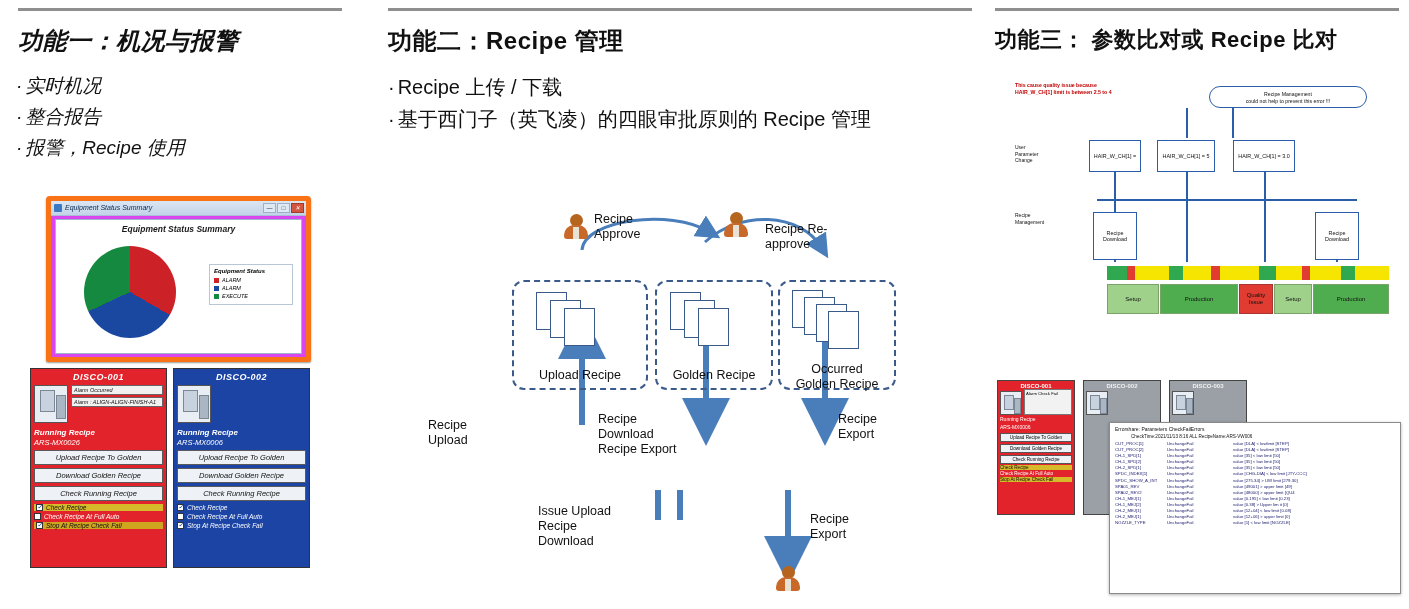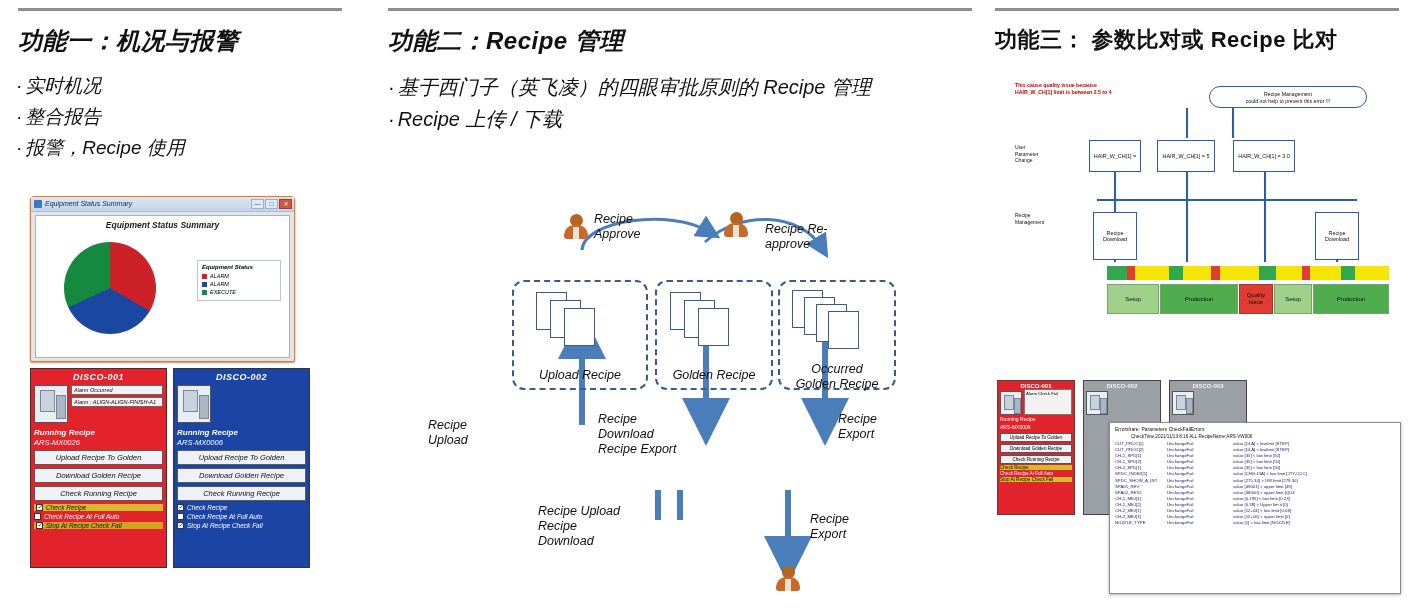--- a/index.html
+++ b/index.html
@@ -12,21 +12,21 @@
     color: #000;
     overflow: hidden;
     position: relative;
   }
   .col {
     position: absolute;
     top: 0;
     height: 609px;
   }
   .col1 { left: 0; width: 360px; font-style: italic; }
-  .col2 { left: 370px; width: 620px; font-style: italic; }
+  .col2 { left: 370px; width: 620px; }
   .col3 { left: 985px; width: 424px; }
 
   .rule {
     height: 3px;
     background: #8f8f8f;
     margin: 8px 18px 0 18px;
   }
   .col3 .rule { margin: 8px 10px 0 10px; }
 
   h2.section-title {
@@ -45,24 +45,24 @@
     font-size: 19px;
     line-height: 1.62;
     color: #111;
   }
   .col2 ul.bullets { font-size: 20px; margin-left: 18px; }
   ul.bullets li::before { content: "·"; margin-right: 3px; }
 
   
   .win {
     position: absolute;
-    left: 30px; top: 196px;
+    left: 46px; top: 196px;
     width: 265px; height: 166px;
-    background: #e5e5e5;
-    border: 1px solid #f97316;
+    background: #d946ef;
+    border: 5px solid #f97316;
     border-radius: 4px 4px 2px 2px;
     box-shadow: 0 1px 2px rgba(0,0,0,.4);
   }
   .win-title {
     height: 15px;
     background: linear-gradient(#dbe6f4, #c3d3e8);
     border-bottom: 1px solid #a9bdd6;
     font-size: 7px;
     padding: 3px 0 0 14px;
     color: #0b2b52;
@@ -322,22 +322,22 @@
         <span>Stop At Recipe Check Fail</span>
       </div>
     </div>
   </div>
 </div>
 
 <div class="col col2">
   <div class="rule"></div>
   <h2 class="section-title">功能二：Recipe 管理</h2>
   <ul class="bullets">
+    <li>Recipe 上传 / 下载</li>
     <li>基于西门子（英飞凌）的四眼审批原则的 Recipe 管理</li>
-    <li>Recipe 上传 / 下载</li>
   </ul>
 
   <div class="flow">
     <svg class="fl-svg" width="620" height="415">
       <defs>
         <marker id="ah" markerWidth="8" markerHeight="8" refX="4" refY="4" orient="auto">
           <path d="M0,0 L8,4 L0,8 z" fill="#4a7ebb"></path>
         </marker>
       </defs>
 
@@ -410,21 +410,21 @@
       <span>Download</span><br>
       <span>Recipe Export</span>
     </div>
     <div class="ptxt" style="left:468px; top:222px;">
       <span>Recipe</span><br>
       <span>Export</span>
     </div>
 
 
     <div class="ptxt" style="left:168px; top:314px;">
-      <span>Recipe Upload</span><br>
+      <span>Issue Upload</span><br>
       <span>Recipe</span><br>
       <span>Download</span>
     </div>
     <div class="ptxt" style="left:440px; top:322px;">
       <span>Recipe</span><br>
       <span>Export</span>
     </div>
 
     <div class="person" style="left:404px; top:376px;">
       <div class="p-head-c"></div>

